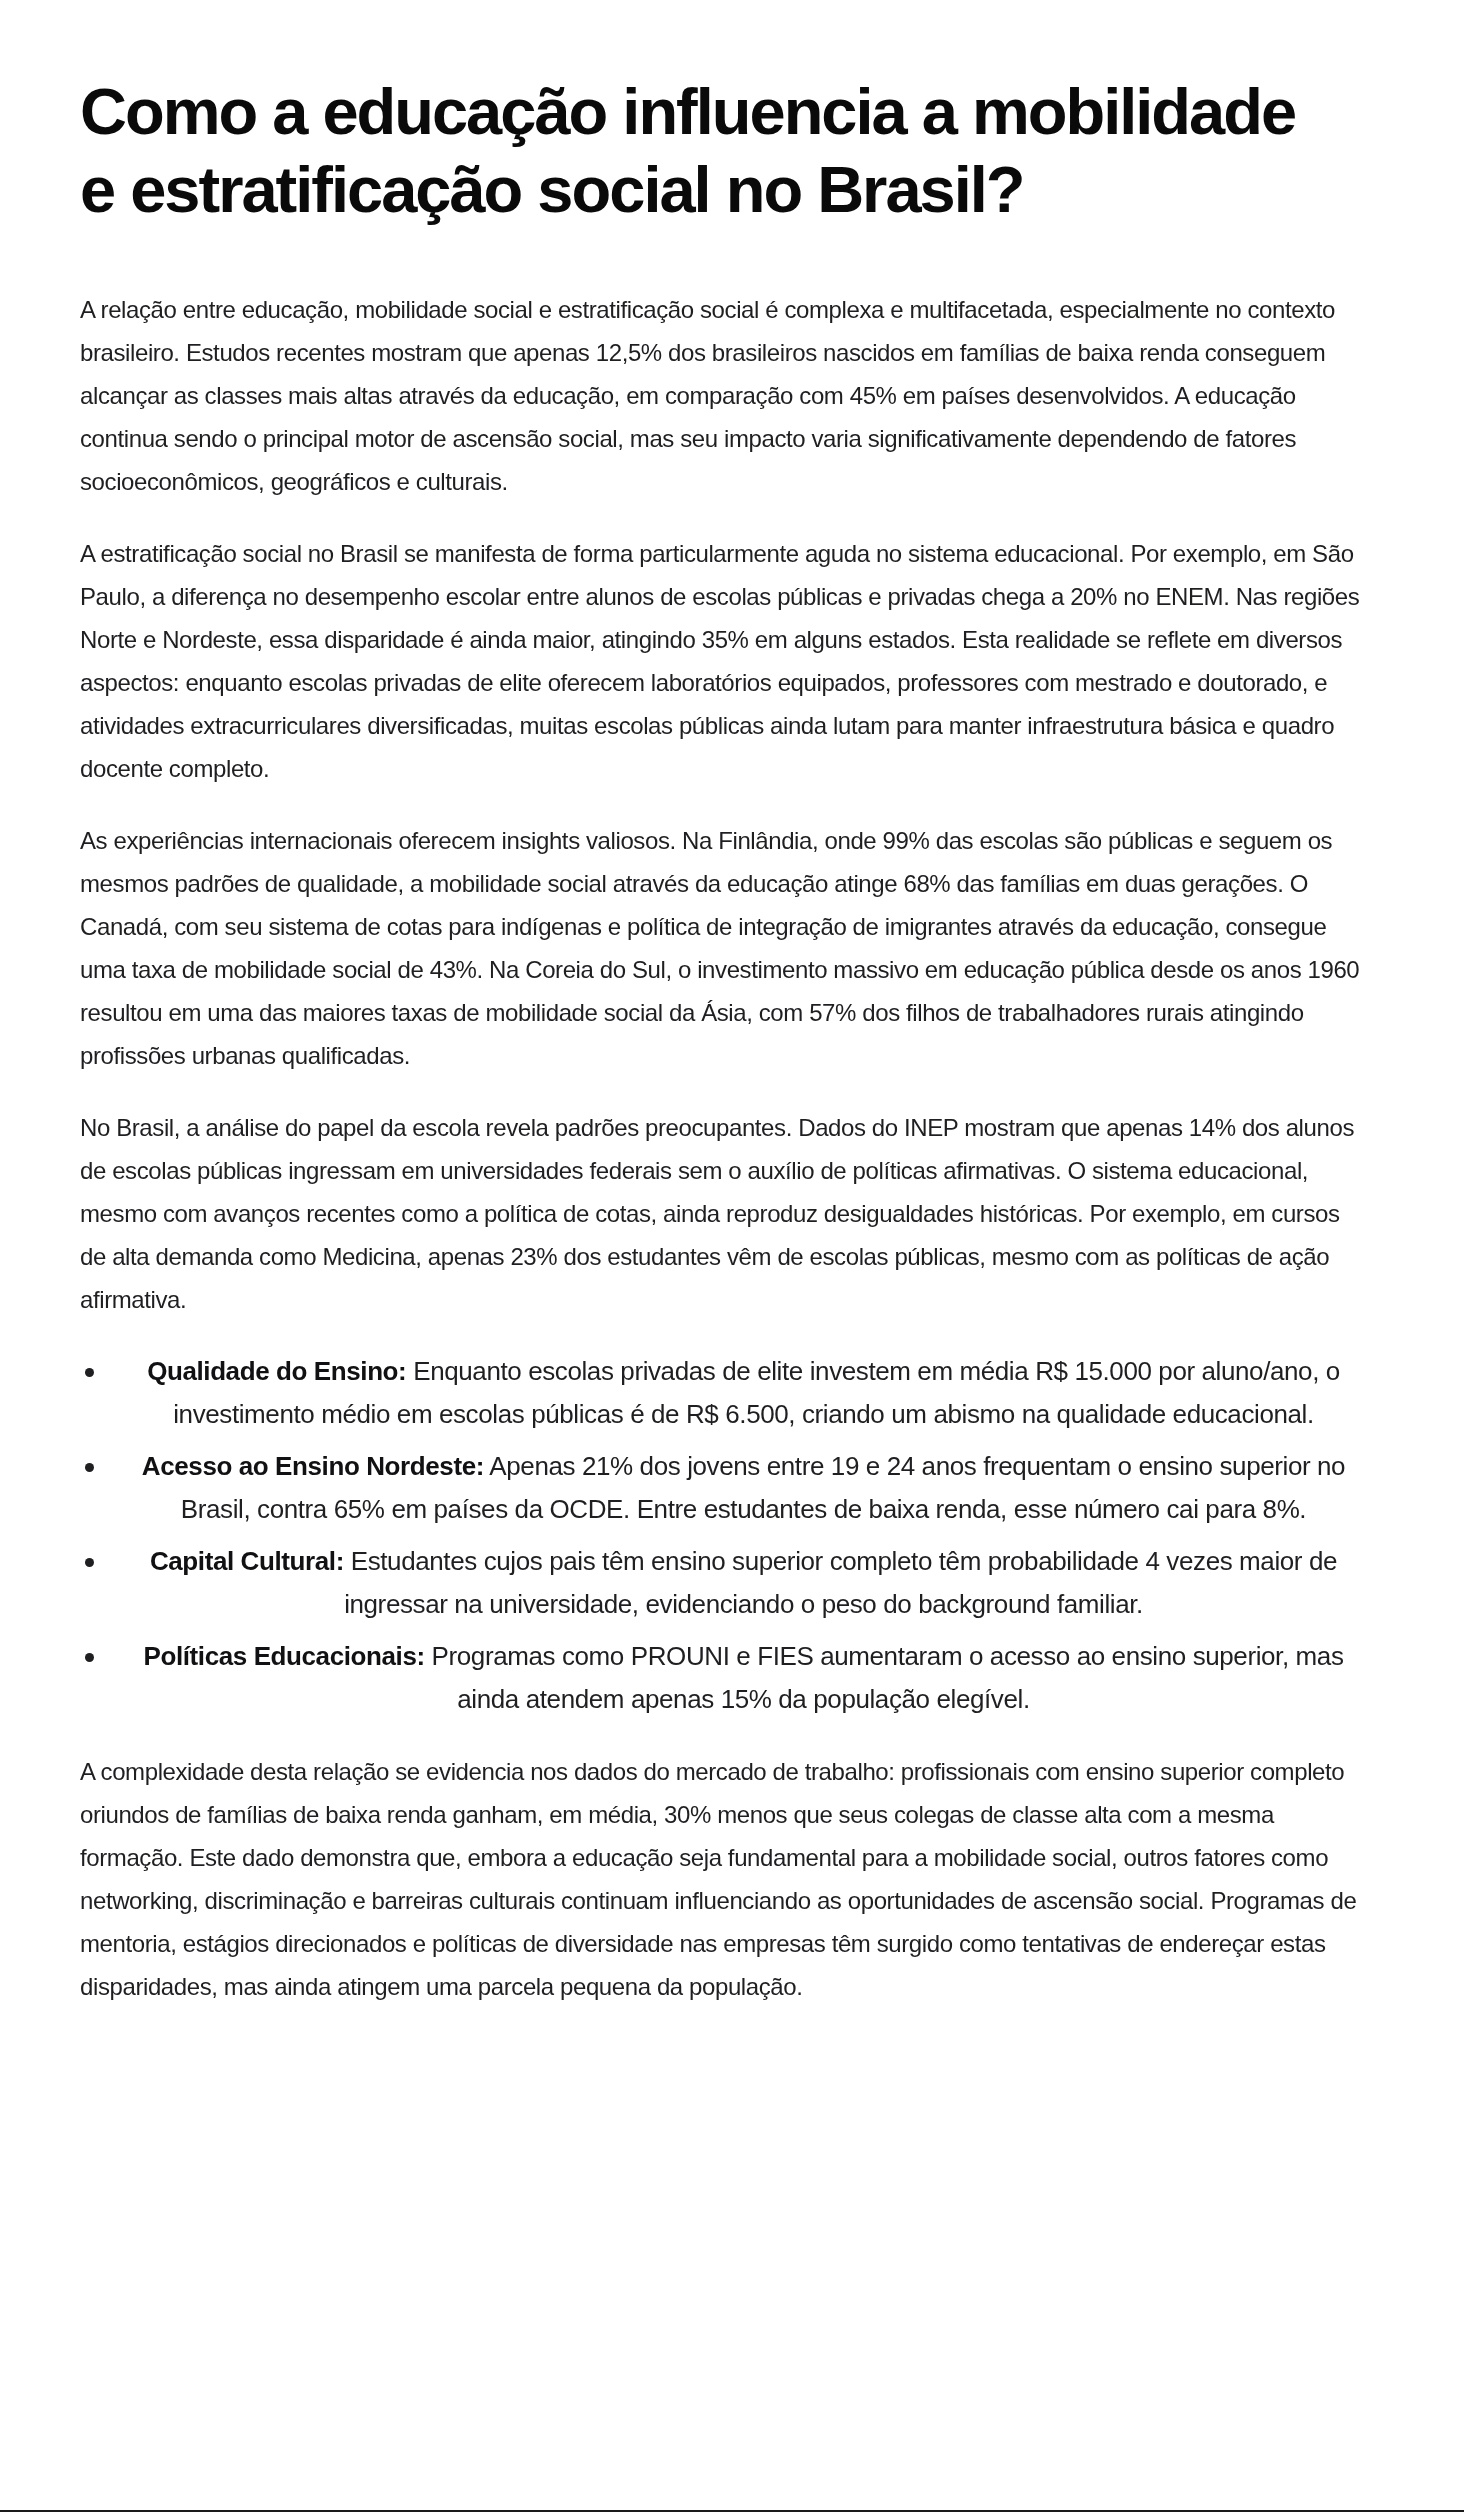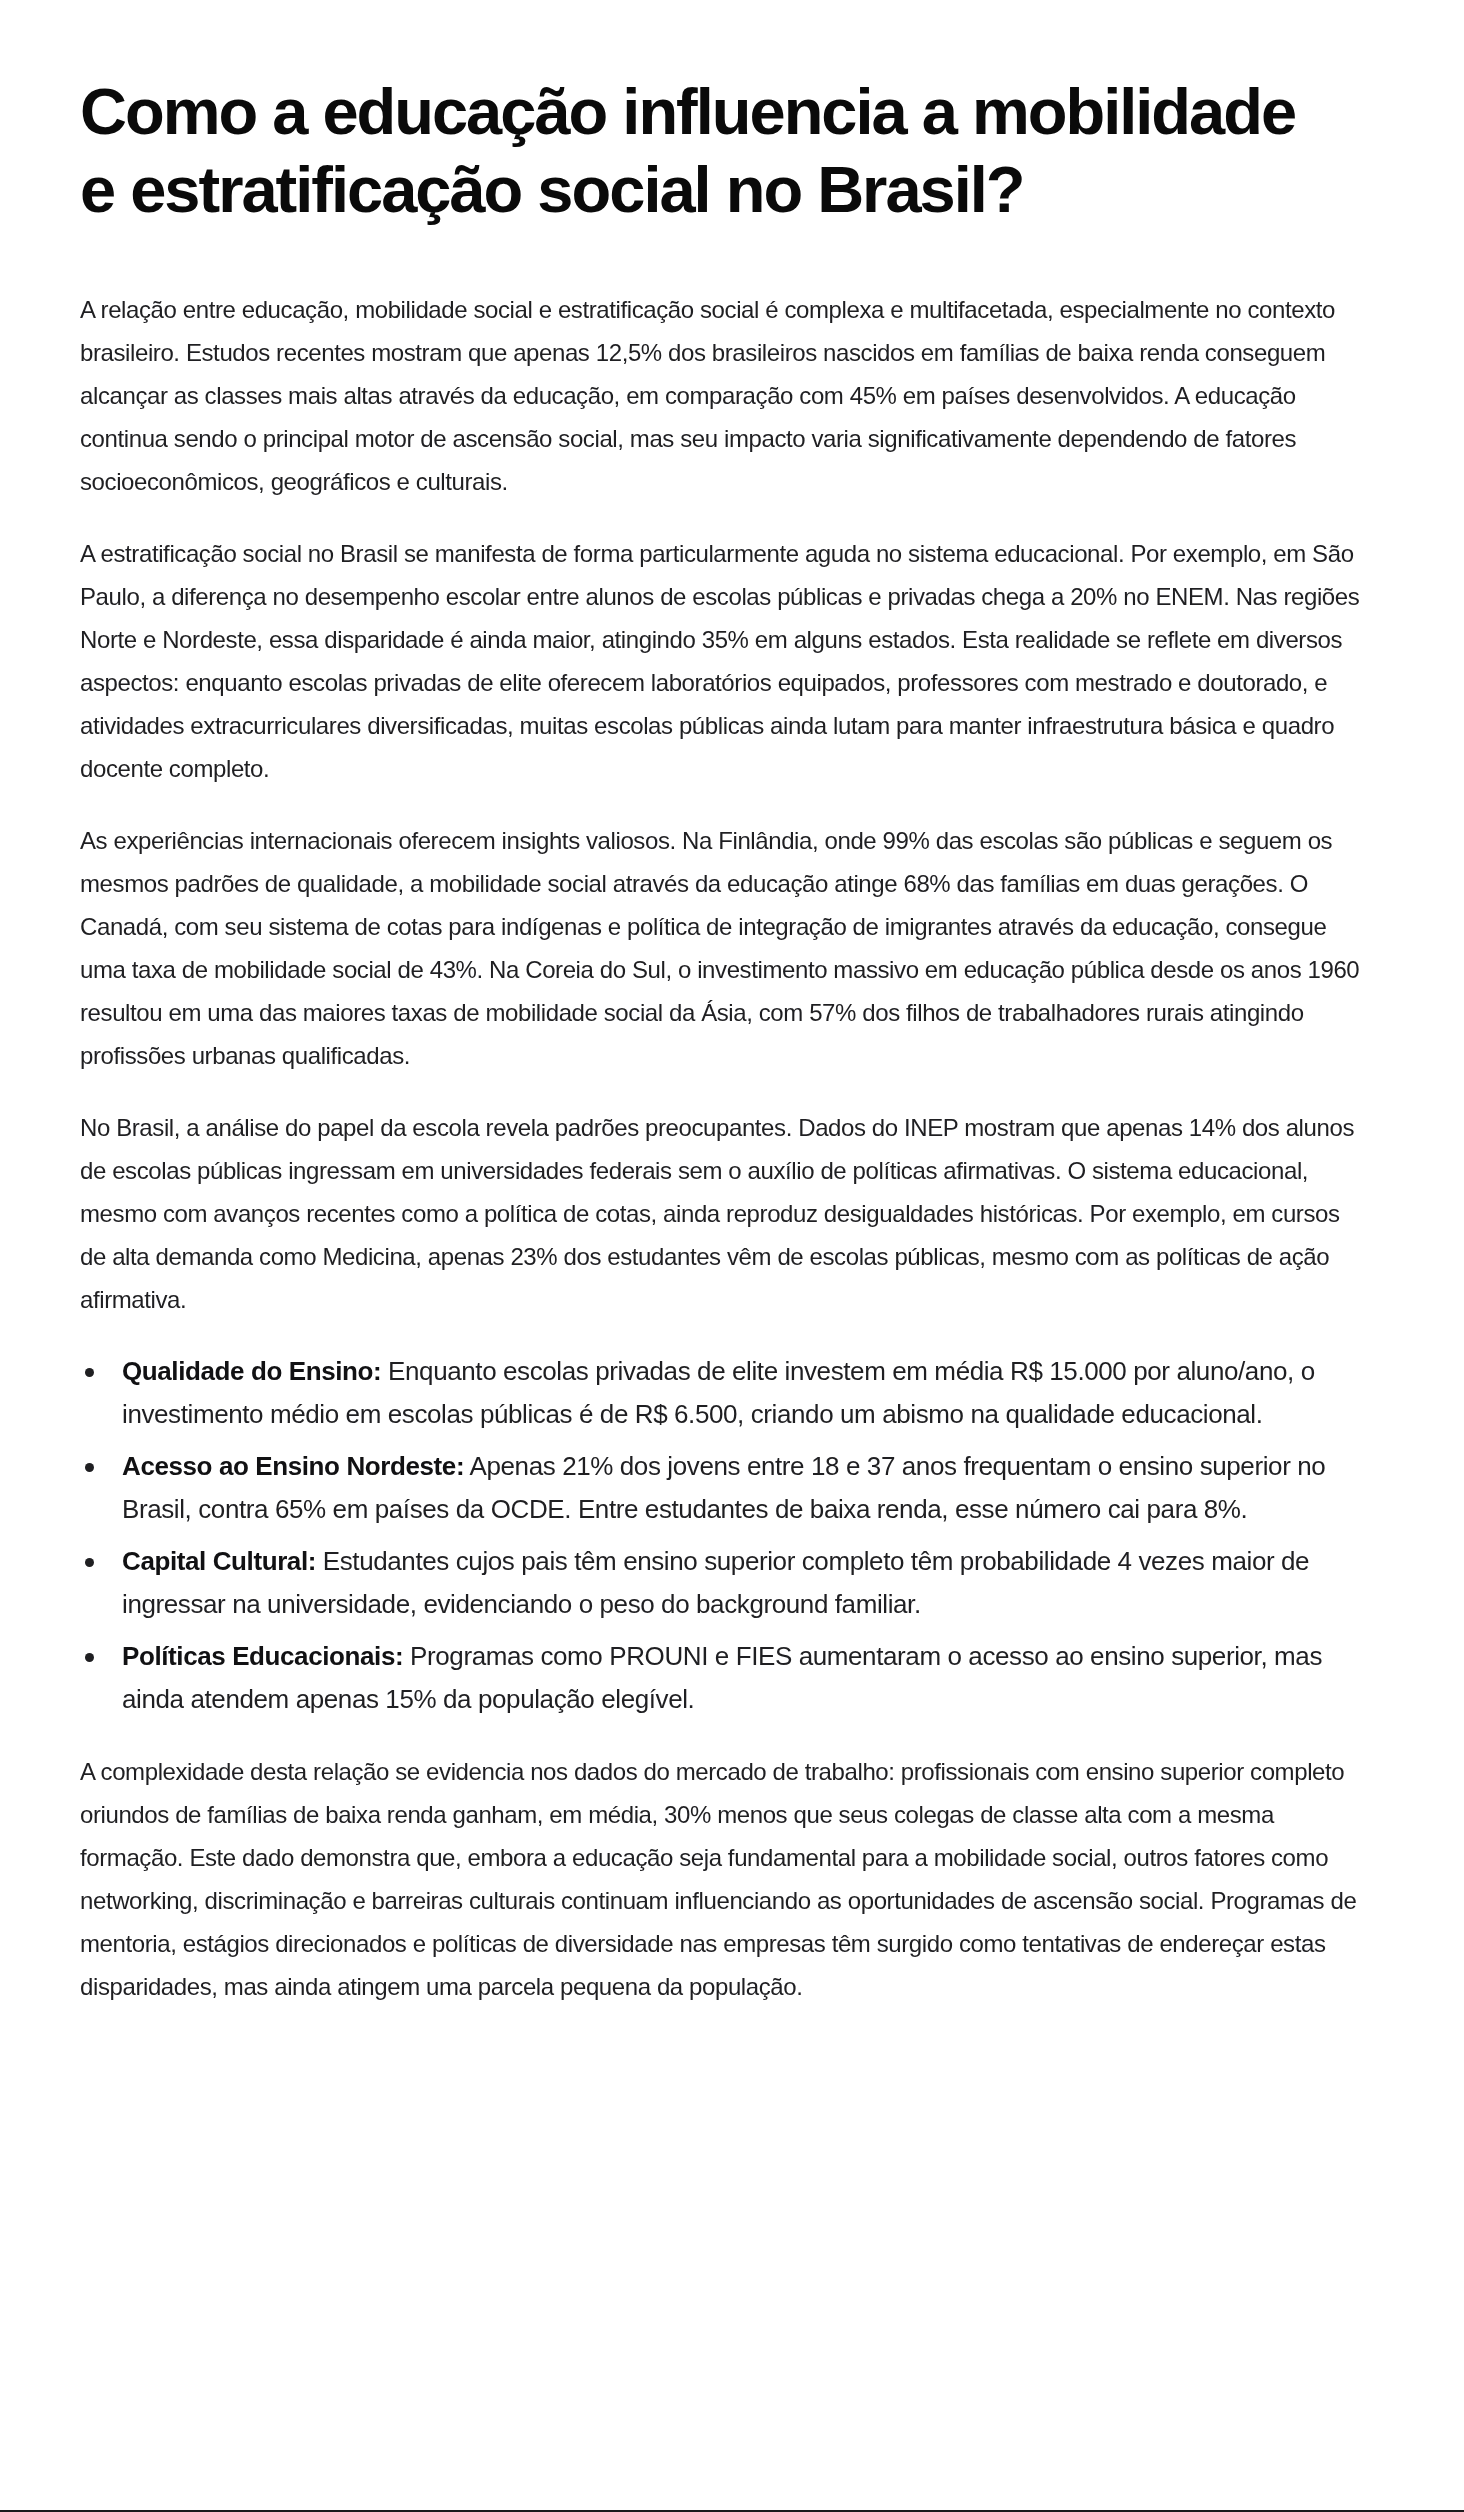--- a/index.html
+++ b/index.html
@@ -35,20 +35,21 @@
     font-size: 24px;
     line-height: 43px;
     letter-spacing: -0.4px;
     margin: 0 0 29px 0;
     color: #1f1f22;
   }
   ul.factors {
     list-style: none;
     margin: 0 0 29px 0;
     padding: 0;
+    text-align: center;
   }
   ul.factors li {
     position: relative;
     padding-left: 42px;
     font-size: 26px;
     line-height: 43px;
     letter-spacing: -0.4px;
     margin-bottom: 9px;
     color: #1f1f22;
   }
@@ -83,21 +84,21 @@
   <p class="para">A relação entre educação, mobilidade social e estratificação social é complexa e multifacetada, especialmente no contexto brasileiro. Estudos recentes mostram que apenas 12,5% dos brasileiros nascidos em famílias de baixa renda conseguem alcançar as classes mais altas através da educação, em comparação com 45% em países desenvolvidos. A educação continua sendo o principal motor de ascensão social, mas seu impacto varia significativamente dependendo de fatores socioeconômicos, geográficos e culturais.</p>
   <p class="para">A estratificação social no Brasil se manifesta de forma particularmente aguda no sistema educacional. Por exemplo, em São Paulo, a diferença no desempenho escolar entre alunos de escolas públicas e privadas chega a 20% no ENEM. Nas regiões Norte e Nordeste, essa disparidade é ainda maior, atingindo 35% em alguns estados. Esta realidade se reflete em diversos aspectos: enquanto escolas privadas de elite oferecem laboratórios equipados, professores com mestrado e doutorado, e atividades extracurriculares diversificadas, muitas escolas públicas ainda lutam para manter infraestrutura básica e quadro docente completo.</p>
   <p class="para">As experiências internacionais oferecem insights valiosos. Na Finlândia, onde 99% das escolas são públicas e seguem os mesmos padrões de qualidade, a mobilidade social através da educação atinge 68% das famílias em duas gerações. O Canadá, com seu sistema de cotas para indígenas e política de integração de imigrantes através da educação, consegue uma taxa de mobilidade social de 43%. Na Coreia do Sul, o investimento massivo em educação pública desde os anos 1960 resultou em uma das maiores taxas de mobilidade social da Ásia, com 57% dos filhos de trabalhadores rurais atingindo profissões urbanas qualificadas.</p>
   <p class="para">No Brasil, a análise do papel da escola revela padrões preocupantes. Dados do INEP mostram que apenas 14% dos alunos de escolas públicas ingressam em universidades federais sem o auxílio de políticas afirmativas. O sistema educacional, mesmo com avanços recentes como a política de cotas, ainda reproduz desigualdades históricas. Por exemplo, em cursos de alta demanda como Medicina, apenas 23% dos estudantes vêm de escolas públicas, mesmo com as políticas de ação afirmativa.</p>
 
   <ul class="factors">
     <li>
       <span class="bullet"></span><strong>Qualidade do Ensino:</strong><span> Enquanto escolas privadas de elite investem em média R$ 15.000 por aluno/ano, o investimento médio em escolas públicas é de R$ 6.500, criando um abismo na qualidade educacional.</span>
     </li>
     <li>
-      <span class="bullet"></span><strong>Acesso ao Ensino Nordeste:</strong><span> Apenas 21% dos jovens entre 18 e 37 anos frequentam o ensino superior no Brasil, contra 65% em países da OCDE. Entre estudantes de baixa renda, esse número cai para 8%.</span>
+      <span class="bullet"></span><strong>Acesso ao Ensino Nordeste:</strong><span> Apenas 21% dos jovens entre 19 e 24 anos frequentam o ensino superior no Brasil, contra 65% em países da OCDE. Entre estudantes de baixa renda, esse número cai para 8%.</span>
     </li>
     <li>
       <span class="bullet"></span><strong>Capital Cultural:</strong><span> Estudantes cujos pais têm ensino superior completo têm probabilidade 4 vezes maior de ingressar na universidade, evidenciando o peso do background familiar.</span>
     </li>
     <li>
       <span class="bullet"></span><strong>Políticas Educacionais:</strong><span> Programas como PROUNI e FIES aumentaram o acesso ao ensino superior, mas ainda atendem apenas 15% da população elegível.</span>
     </li>
   </ul>
 
   <p class="para">A complexidade desta relação se evidencia nos dados do mercado de trabalho: profissionais com ensino superior completo oriundos de famílias de baixa renda ganham, em média, 30% menos que seus colegas de classe alta com a mesma formação. Este dado demonstra que, embora a educação seja fundamental para a mobilidade social, outros fatores como networking, discriminação e barreiras culturais continuam influenciando as oportunidades de ascensão social. Programas de mentoria, estágios direcionados e políticas de diversidade nas empresas têm surgido como tentativas de endereçar estas disparidades, mas ainda atingem uma parcela pequena da população.</p>

